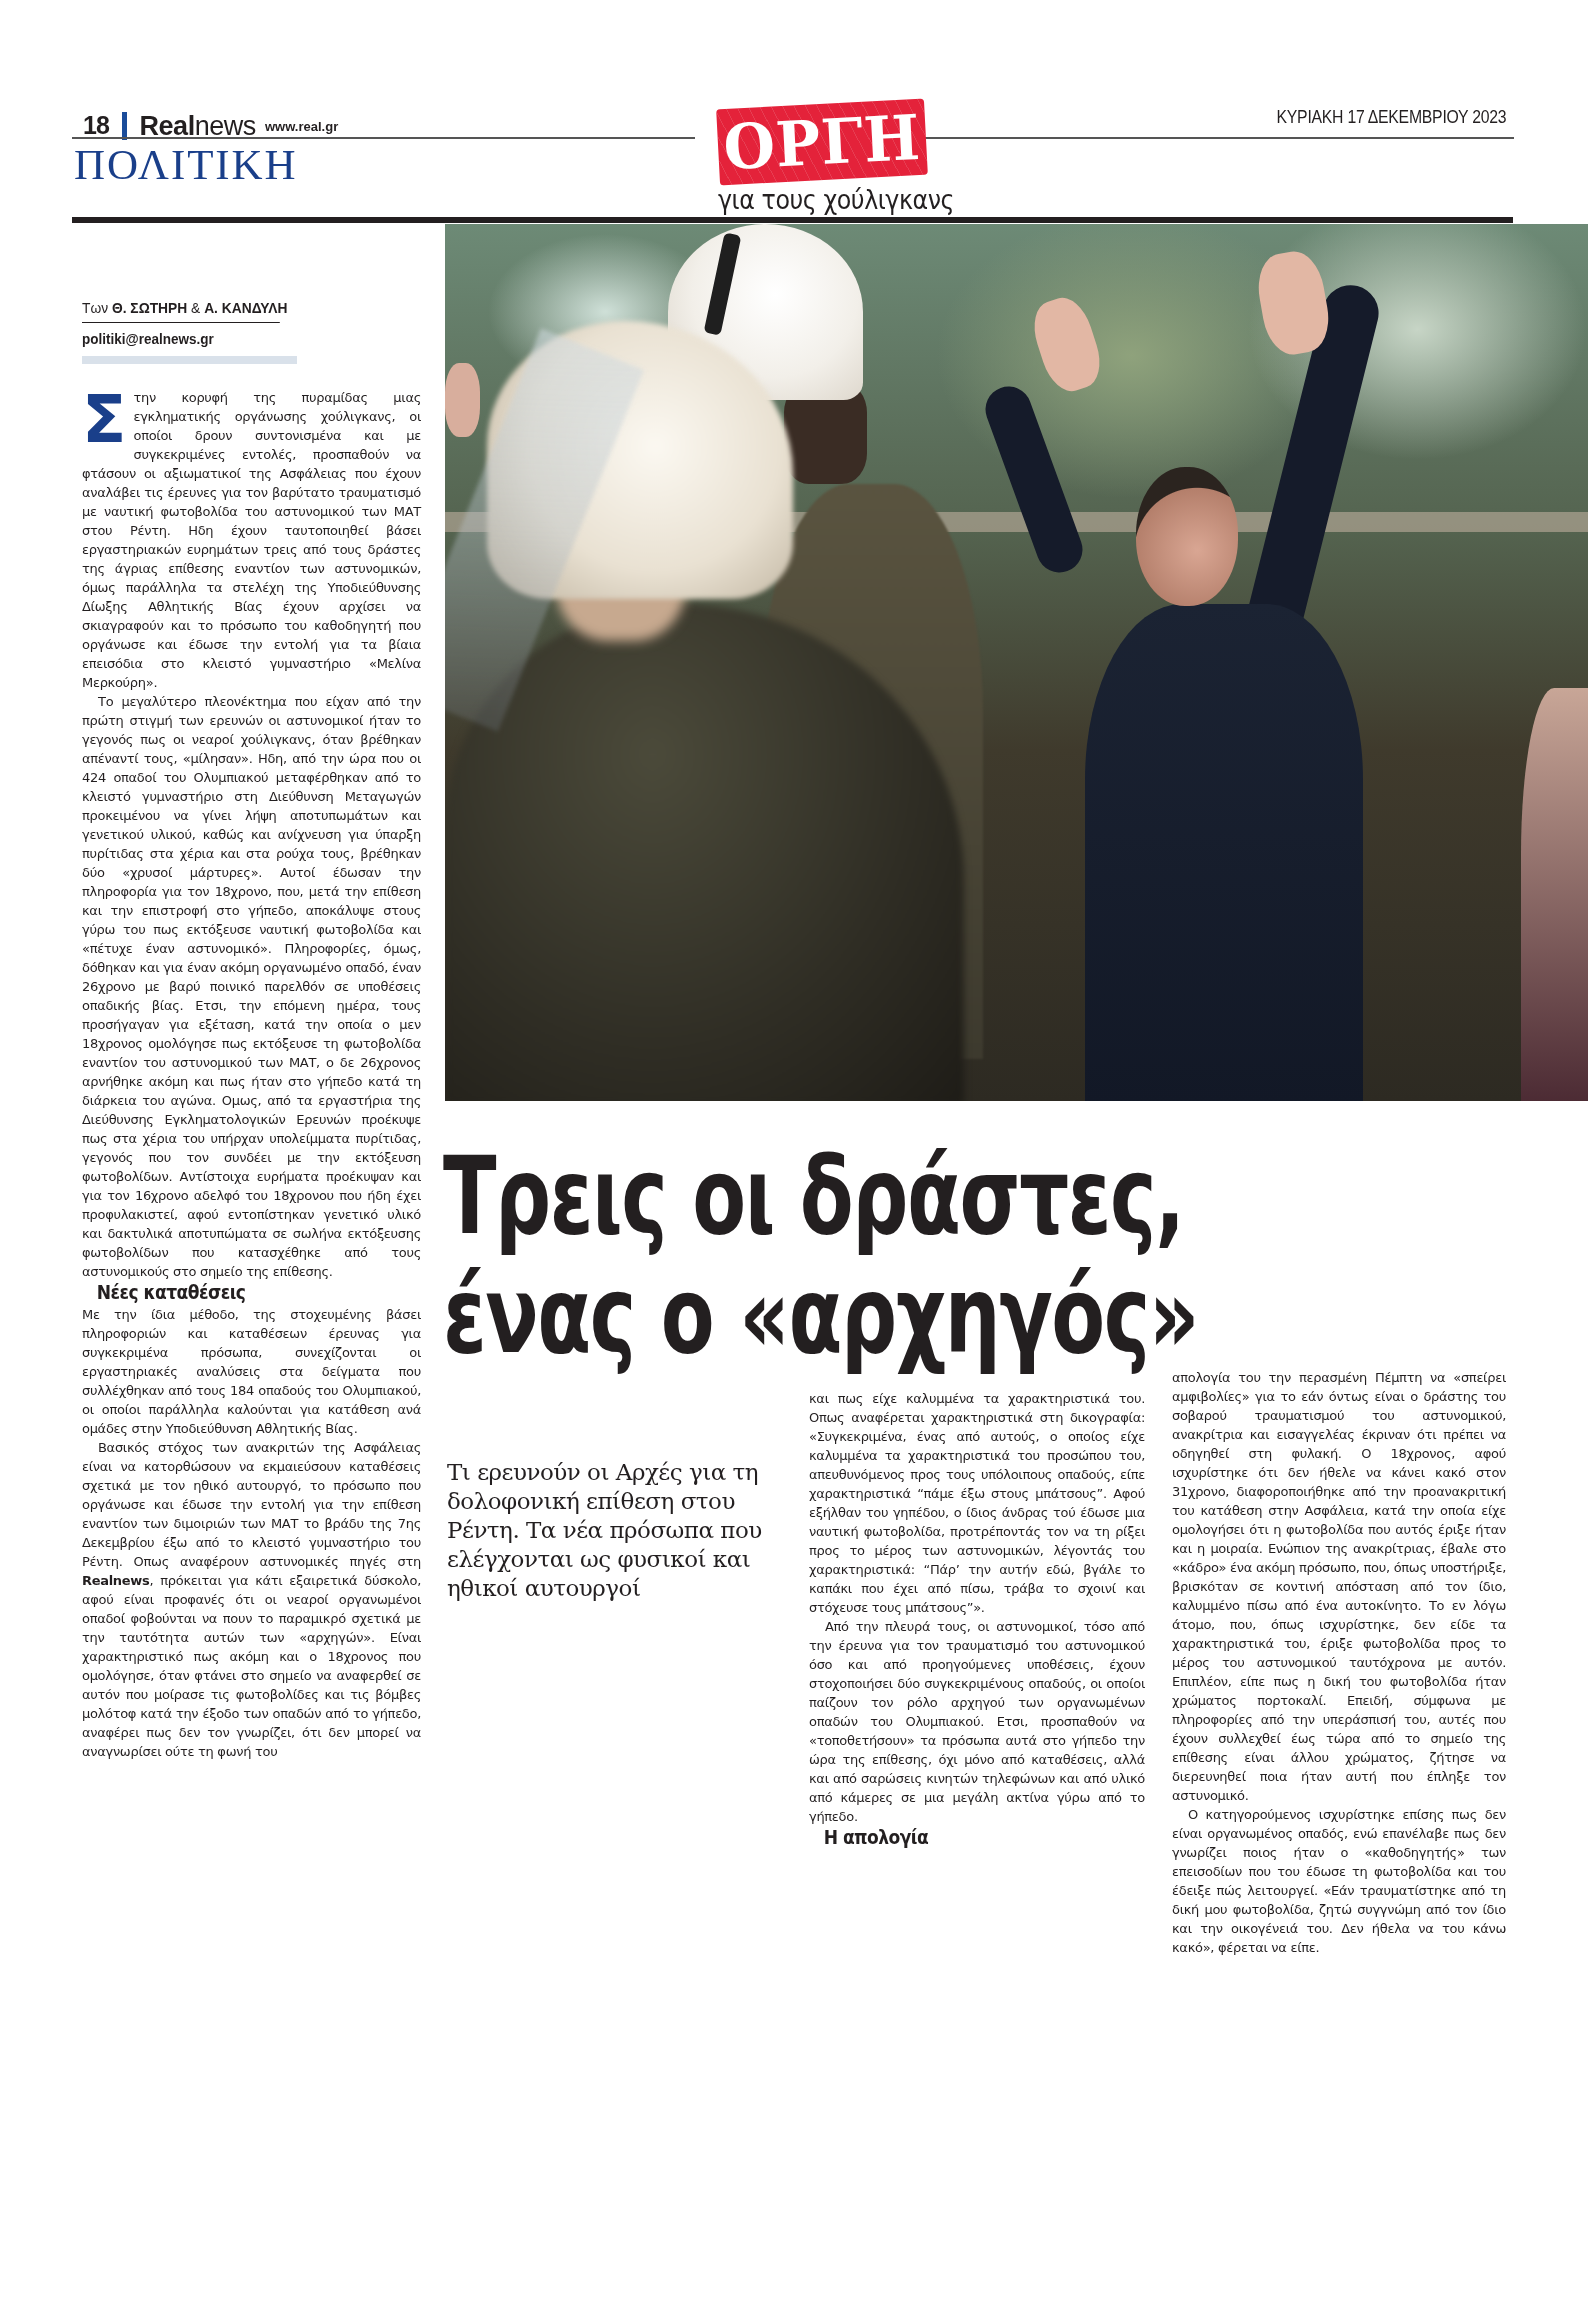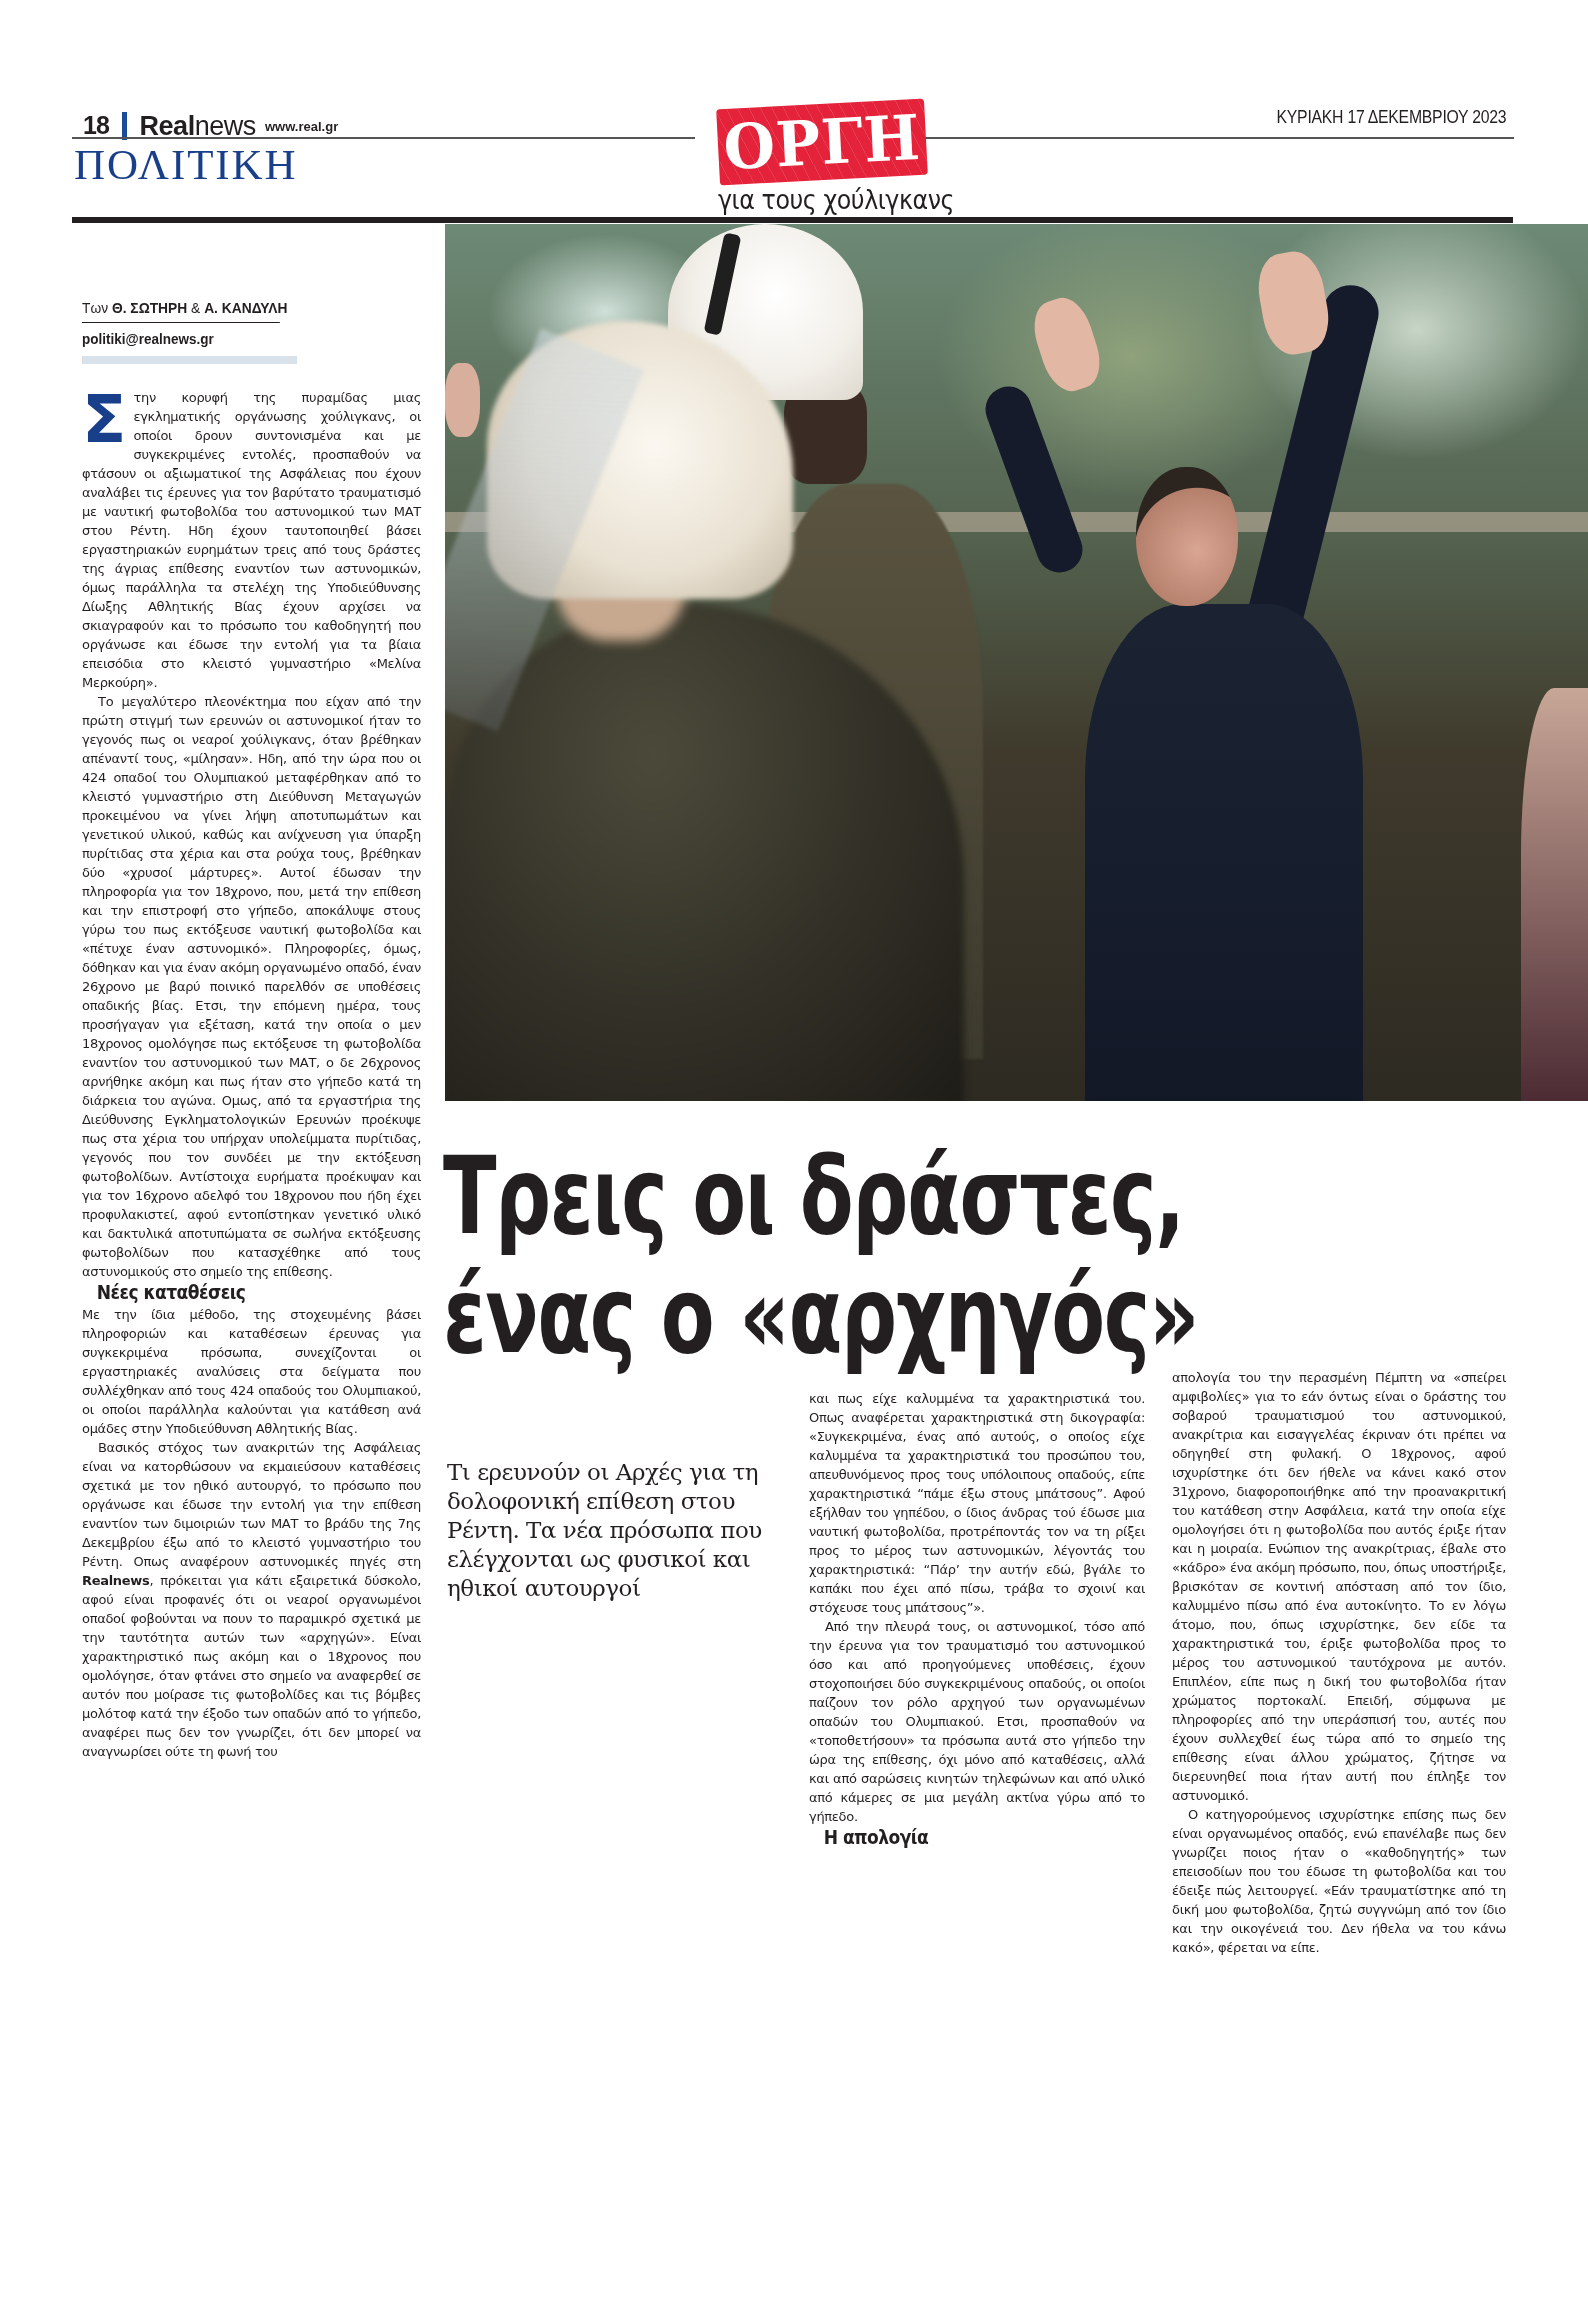--- a/index.html
+++ b/index.html
@@ -124,21 +124,21 @@
     <b>Α. ΚΑΝΔΥΛΗ</b>
   </div>
   <div class="email">politiki@realnews.gr</div>
   <div class="shade"></div>
 </div>
 
 <div class="col col1">
   <p class="noindent"><span class="dropcap">Σ</span><span>την κορυφή της πυραμίδας μιας εγκληματικής οργάνωσης χούλιγκανς, οι οποίοι δρουν συντονισμένα και με συγκεκριμένες εντολές, προσπαθούν να φτάσουν οι αξιωματικοί της Ασφάλειας που έχουν αναλάβει τις έρευνες για τον βαρύτατο τραυματισμό με ναυτική φωτοβολίδα του αστυνομικού των ΜΑΤ στου Ρέντη. Ηδη έχουν ταυτοποιηθεί βάσει εργαστηριακών ευρημάτων τρεις από τους δράστες της άγριας επίθεσης εναντίον των αστυνομικών, όμως παράλληλα τα στελέχη της Υποδιεύθυνσης Δίωξης Αθλητικής Βίας έχουν αρχίσει να σκιαγραφούν και το πρόσωπο του καθοδηγητή που οργάνωσε και έδωσε την εντολή για τα βίαια επεισόδια στο κλειστό γυμναστήριο «Μελίνα Μερκούρη».</span></p>
   <p>Το μεγαλύτερο πλεονέκτημα που είχαν από την πρώτη στιγμή των ερευνών οι αστυνομικοί ήταν το γεγονός πως οι νεαροί χούλιγκανς, όταν βρέθηκαν απέναντί τους, «μίλησαν». Ηδη, από την ώρα που οι 424 οπαδοί του Ολυμπιακού μεταφέρθηκαν από το κλειστό γυμναστήριο στη Διεύθυνση Μεταγωγών προκειμένου να γίνει λήψη αποτυπωμάτων και γενετικού υλικού, καθώς και ανίχνευση για ύπαρξη πυρίτιδας στα χέρια και στα ρούχα τους, βρέθηκαν δύο «χρυσοί μάρτυρες». Αυτοί έδωσαν την πληροφορία για τον 18χρονο, που, μετά την επίθεση και την επιστροφή στο γήπεδο, αποκάλυψε στους γύρω του πως εκτόξευσε ναυτική φωτοβολίδα και «πέτυχε έναν αστυνομικό». Πληροφορίες, όμως, δόθηκαν και για έναν ακόμη οργανωμένο οπαδό, έναν 26χρονο με βαρύ ποινικό παρελθόν σε υποθέσεις οπαδικής βίας. Ετσι, την επόμενη ημέρα, τους προσήγαγαν για εξέταση, κατά την οποία ο μεν 18χρονος ομολόγησε πως εκτόξευσε τη φωτοβολίδα εναντίον του αστυνομικού των ΜΑΤ, ο δε 26χρονος αρνήθηκε ακόμη και πως ήταν στο γήπεδο κατά τη διάρκεια του αγώνα. Ομως, από τα εργαστήρια της Διεύθυνσης Εγκληματολογικών Ερευνών προέκυψε πως στα χέρια του υπήρχαν υπολείμματα πυρίτιδας, γεγονός που τον συνδέει με την εκτόξευση φωτοβολίδων. Αντίστοιχα ευρήματα προέκυψαν και για τον 16χρονο αδελφό του 18χρονου που ήδη έχει προφυλακιστεί, αφού εντοπίστηκαν γενετικό υλικό και δακτυλικά αποτυπώματα σε σωλήνα εκτόξευσης φωτοβολίδων που κατασχέθηκε από τους αστυνομικούς στο σημείο της επίθεσης.</p>
   <p class="subhead">Νέες καταθέσεις</p>
-  <p class="noindent">Με την ίδια μέθοδο, της στοχευμένης βάσει πληροφοριών και καταθέσεων έρευνας για συγκεκριμένα πρόσωπα, συνεχίζονται οι εργαστηριακές αναλύσεις στα δείγματα που συλλέχθηκαν από τους 424 οπαδούς του Ολυμπιακού, οι οποίοι παράλληλα καλούνται για κατάθεση ανά ομάδες στην Υποδιεύθυνση Αθλητικής Βίας.</p>
+  <p class="noindent">Με την ίδια μέθοδο, της στοχευμένης βάσει πληροφοριών και καταθέσεων έρευνας για συγκεκριμένα πρόσωπα, συνεχίζονται οι εργαστηριακές αναλύσεις στα δείγματα που συλλέχθηκαν από τους 184 οπαδούς του Ολυμπιακού, οι οποίοι παράλληλα καλούνται για κατάθεση ανά ομάδες στην Υποδιεύθυνση Αθλητικής Βίας.</p>
   <p><span>Βασικός στόχος των ανακριτών της Ασφάλειας είναι να κατορθώσουν να εκμαιεύσουν καταθέσεις σχετικά με τον ηθικό αυτουργό, το πρόσωπο που οργάνωσε και έδωσε την εντολή για την επίθεση εναντίον των διμοιριών των ΜΑΤ το βράδυ της 7ης Δεκεμβρίου έξω από το κλειστό γυμναστήριο του Ρέντη. Οπως αναφέρουν αστυνομικές πηγές στη </span><b>Realnews</b><span>, πρόκειται για κάτι εξαιρετικά δύσκολο, αφού είναι προφανές ότι οι νεαροί οργανωμένοι οπαδοί φοβούνται να πουν το παραμικρό σχετικά με την ταυτότητα αυτών των «αρχηγών». Είναι χαρακτηριστικό πως ακόμη και ο 18χρονος που ομολόγησε, όταν φτάνει στο σημείο να αναφερθεί σε αυτόν που μοίρασε τις φωτοβολίδες και τις βόμβες μολότοφ κατά την έξοδο των οπαδών από το γήπεδο, αναφέρει πως δεν τον γνωρίζει, ότι δεν μπορεί να αναγνωρίσει ούτε τη φωνή του</span></p>
 </div>
 
 <div class="headline">
   <div>Τρεις οι δράστες,</div>
   <div>ένας ο «αρχηγός»</div>
 </div>
 
 <div class="standfirst">Τι ερευνούν οι Αρχές για τη δολοφονική επίθεση στου Ρέντη. Τα νέα πρόσωπα που ελέγχονται ως φυσικοί και ηθικοί αυτουργοί</div>
 

